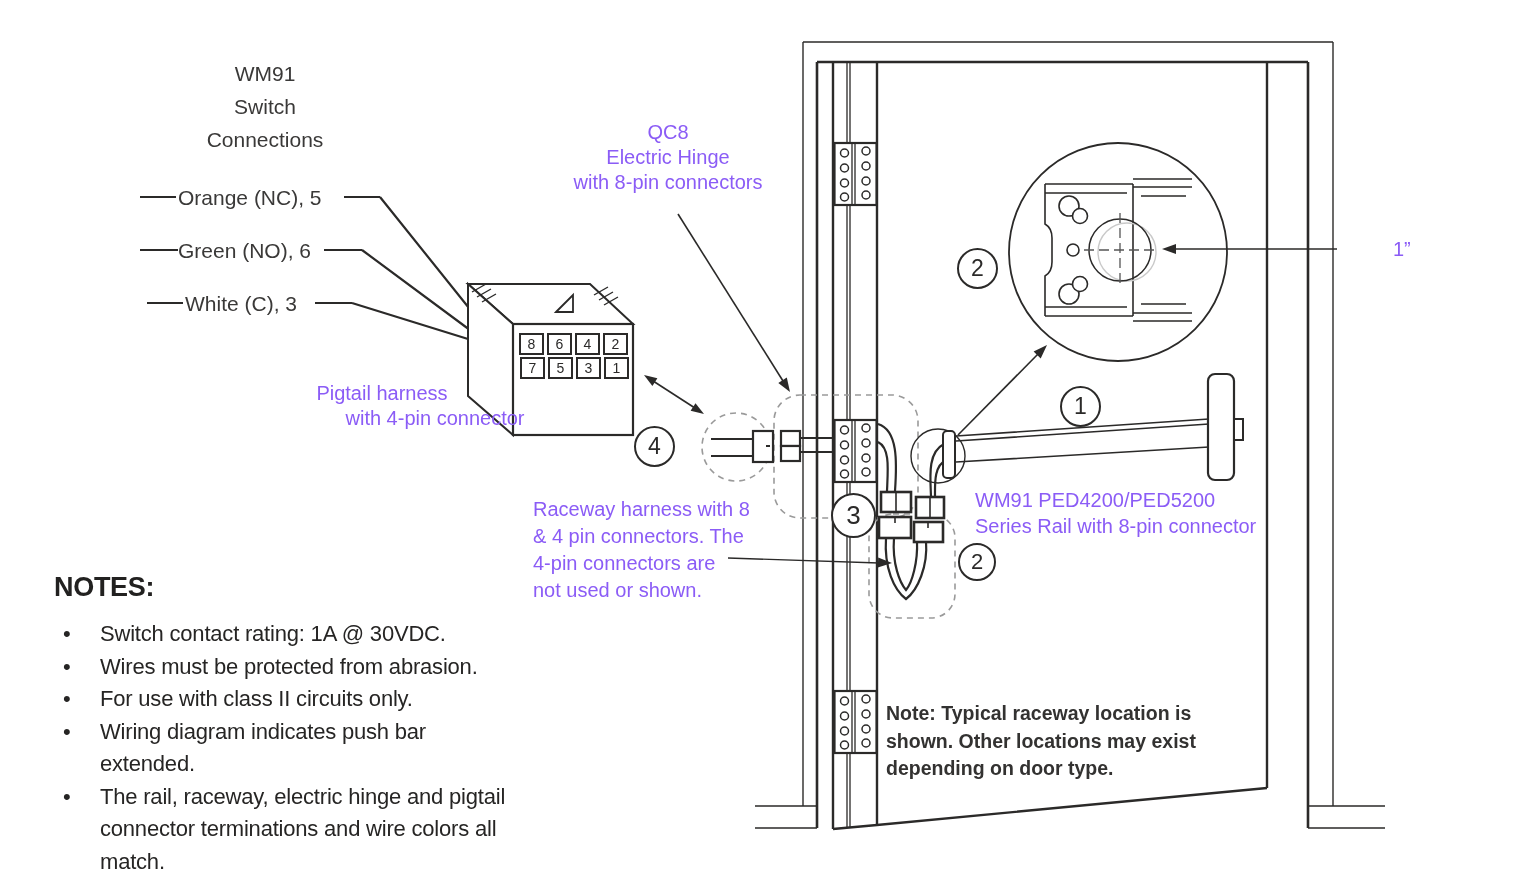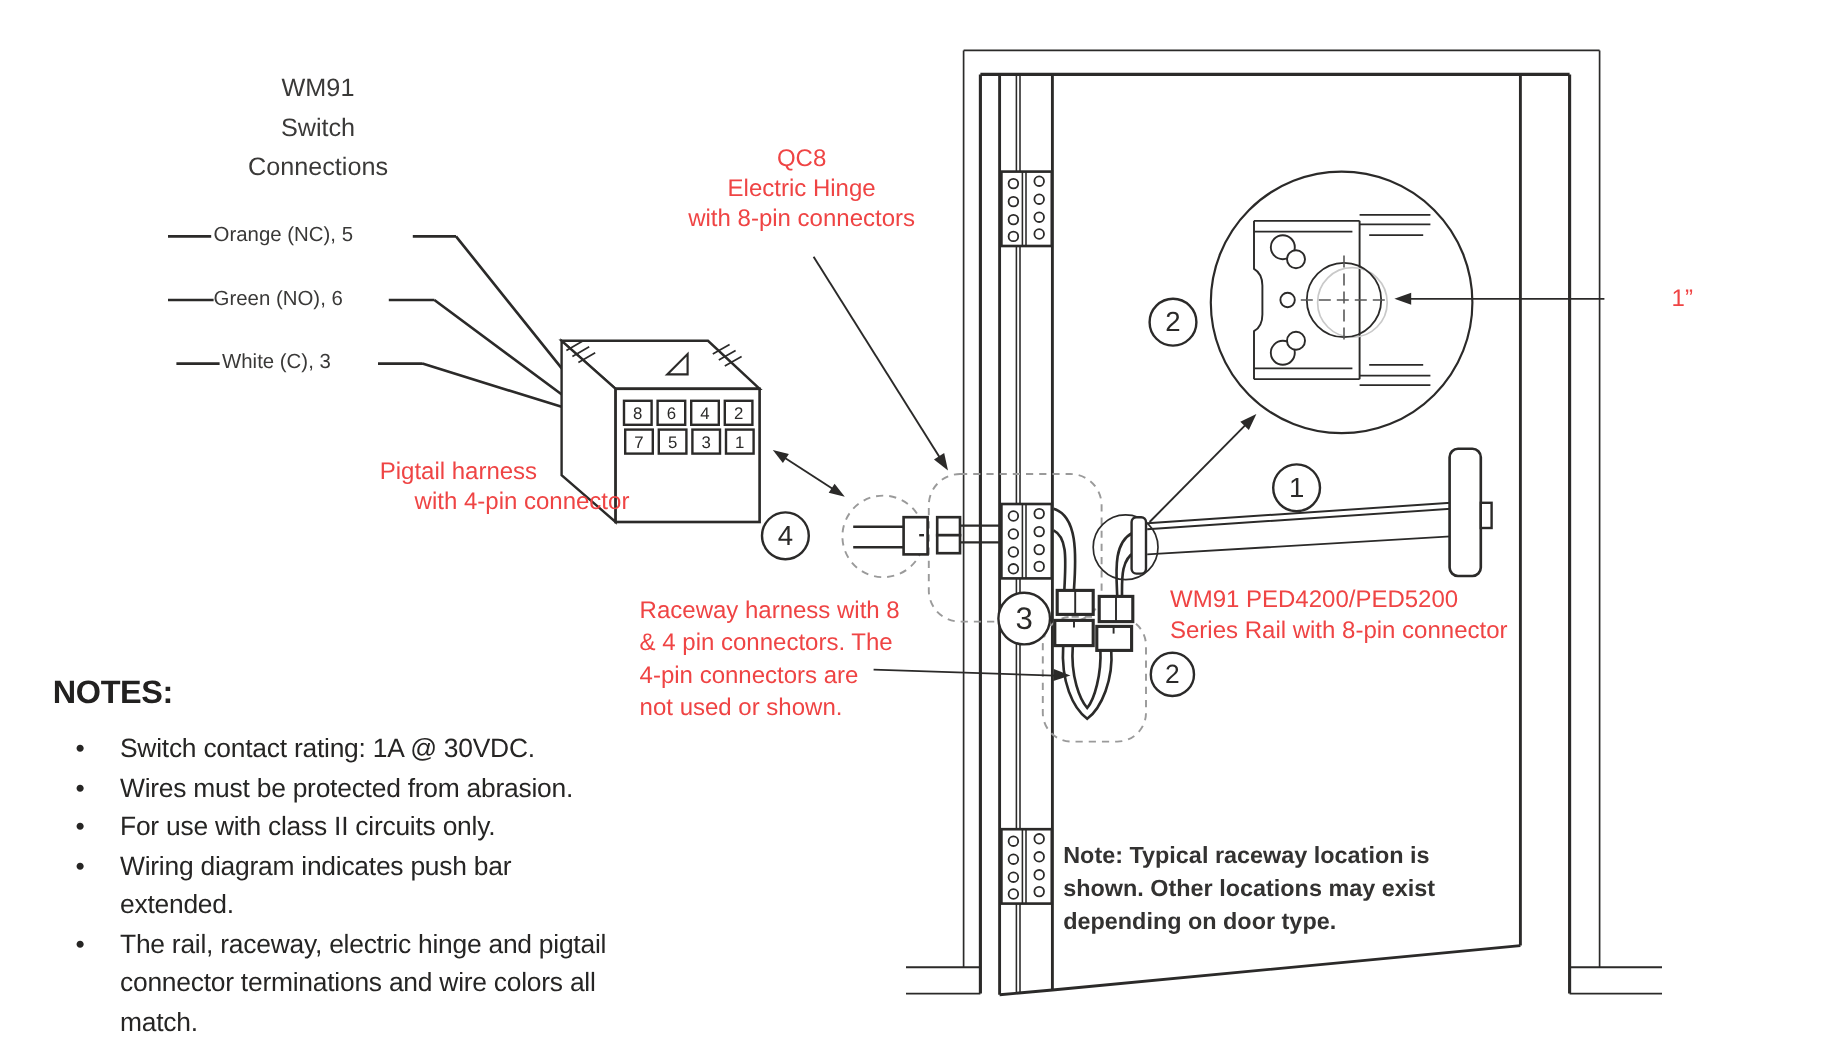--- a/index.html
+++ b/index.html
@@ -1,40 +1,40 @@
 <!DOCTYPE html>
 <html><head>
 <meta charset="utf-8">
 <style>
   html,body{margin:0;padding:0;background:#ffffff;}
   #stage{position:relative;width:1416px;height:881px;background:#ffffff;overflow:hidden;
          font-family:"Liberation Sans",sans-serif;color:#2f2e2d;}
   #lineart{position:absolute;left:0;top:0;}
   .txt{position:absolute;white-space:pre-line;}
-  .lbl{font-size:20px;line-height:25px;color:#ef4444;}
-  .wirelbl{font-size:17px;color:#3a3938;white-space:nowrap;}
+  .lbl{font-size:20px;line-height:25px;color:#8b5cf6;}
+  .wirelbl{font-size:21px;color:#3a3938;white-space:nowrap;}
   #wm91-title{left:160px;top:57px;width:210px;text-align:center;font-size:21px;line-height:33px;color:#3a3938;}
   #qc8-label{left:548px;top:120px;width:240px;text-align:center;}
   #raceway-label{left:533px;top:496px;line-height:27px;}
   #rail-label{left:975px;top:487px;line-height:26px;}
   #wirehole-label{left:1393px;top:237px;white-space:nowrap;}
   #pigtail-cap1{left:282px;top:381px;width:200px;text-align:center;}
   #pigtail-cap2{left:330px;top:406px;width:210px;text-align:center;}
   #door-note{left:886px;top:700px;font-size:19.5px;line-height:27.5px;font-weight:bold;color:#333231;}
   .callout{position:absolute;display:flex;align-items:center;justify-content:center;
            border:2.6px solid #2b2a29;border-radius:50%;background:#fff;color:#2b2a29;}
   #callout-1{left:1060px;top:386px;width:37px;height:37px;font-size:23px;}
   #callout-2a{left:957px;top:248px;width:37px;height:37px;font-size:23px;}
   #callout-2b{left:958px;top:543px;width:34px;height:34px;font-size:22px;}
   #callout-3{left:831px;top:493px;width:41px;height:41px;font-size:26px;}
   #callout-4{left:634px;top:426px;width:37px;height:37px;font-size:23px;}
   .pin{position:absolute;width:21px;height:18px;border:2px solid #2b2a29;background:#fff;
        display:flex;align-items:center;justify-content:center;font-size:14px;color:#2b2a29;}
   #notes{position:absolute;left:40px;top:558px;width:640px;color:#262524;}
-  #notes h2{margin:4px;font-size:27px;letter-spacing:-0.3px;color:#222120;}
+  #notes h2{margin:14px;font-size:27px;letter-spacing:-0.3px;color:#222120;}
   #notes ul{list-style:none;margin:15px 0 0 0;padding:0;}
   #notes li{display:flex;font-size:22px;line-height:32.5px;letter-spacing:-0.2px;}
   #notes li .bullet{width:37px;padding-left:23px;flex:none;}
   #notes li .itext{white-space:pre-line;}
 </style>
 </head>
 <body>
 
 <div id="stage">
 

